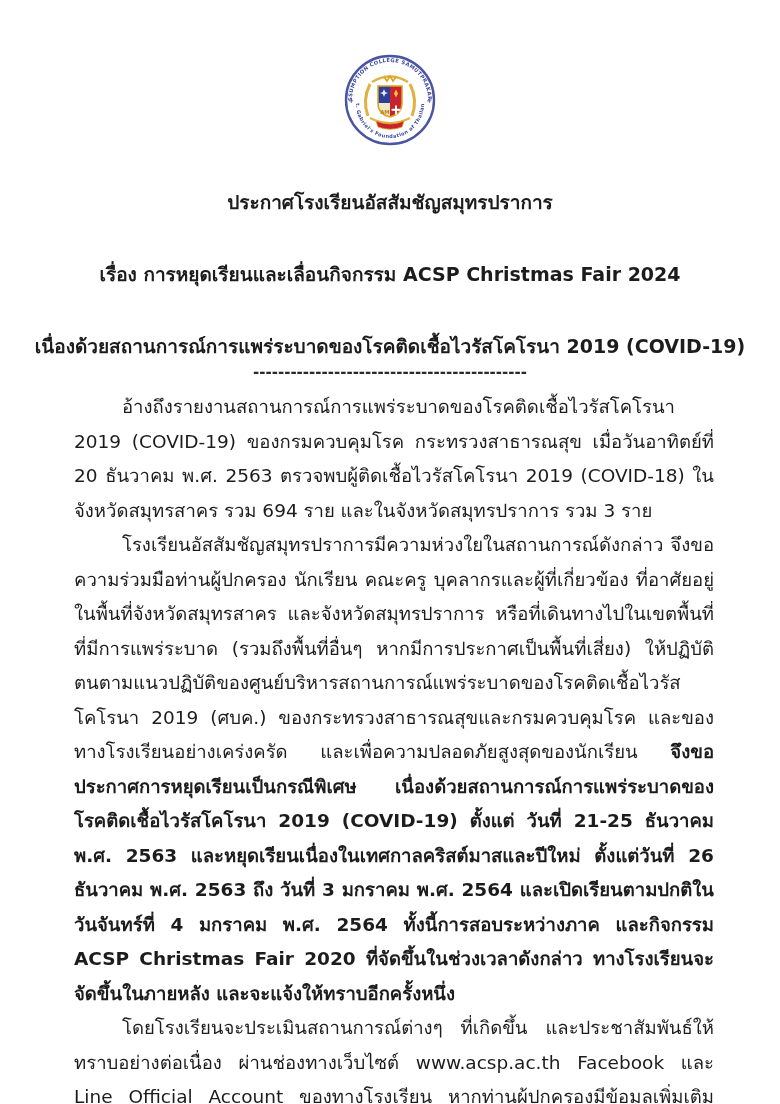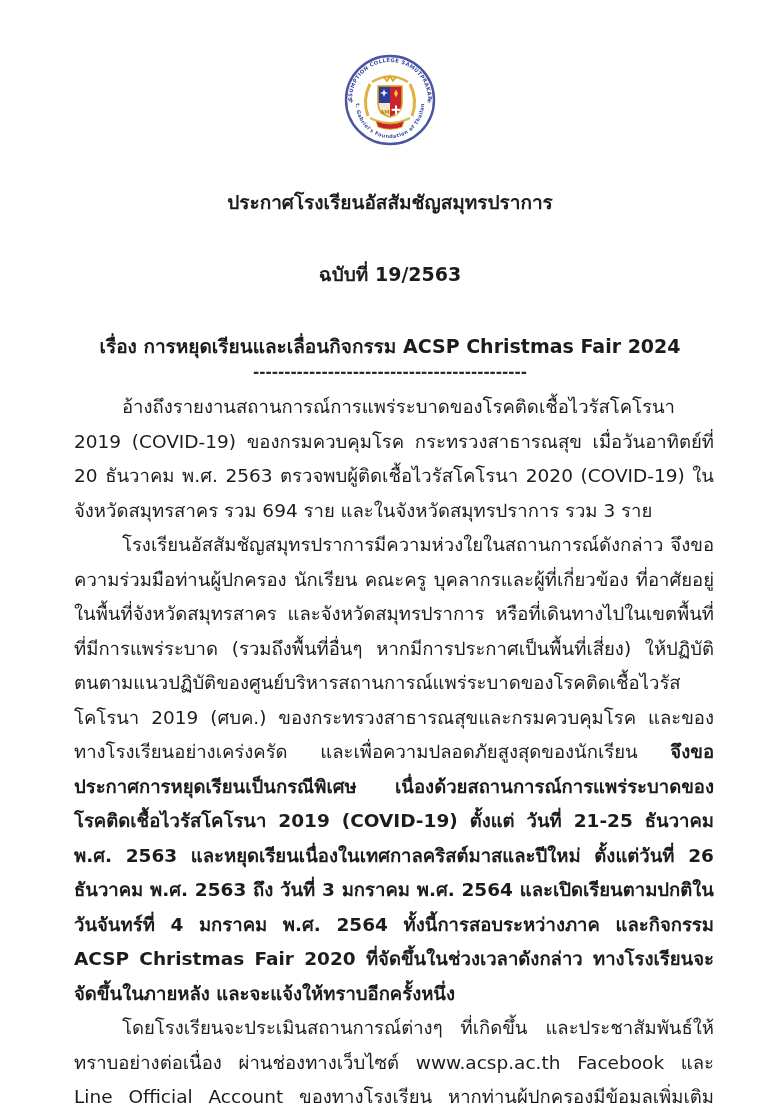--- a/index.html
+++ b/index.html
@@ -68,28 +68,28 @@
         <rect x="51" y="51.5" width="2" height="9" fill="#ffffff"></rect>
         <rect x="47.6" y="54.8" width="8.8" height="2" fill="#ffffff"></rect>
         <text x="36.2" y="59.5" font-size="5.4" font-weight="bold" fill="#b8860b">AM</text>
       </g>
       <path d="M32,67 q14,6 28,0 l-2,6 q-12,4.5 -24,0 z" fill="#c8232c" stroke="#d9a520" stroke-width="0.8"></path>
     </svg>
   </div>
 
   <div class="title-block">
     <div class="title-line">ประกาศโรงเรียนอัสสัมชัญสมุทรปราการ</div>
-    <div class="title-line">ฉบับที่ 19/2563</div>
     <div class="title-line">เรื่อง การหยุดเรียนและเลื่อนกิจกรรม ACSP Christmas Fair 2024</div>
+    <div class="title-line">เนื่องด้วยสถานการณ์การแพร่ระบาดของโรคติดเชื้อไวรัสโคโรนา 2019 (COVID-19)</div>
   </div>
 
   <div class="separator-row">
     <span class="separator-text">--------------------------------------------</span>
   </div>
 
   <div class="body-text">
-    <p>อ้างถึงรายงานสถานการณ์การแพร่ระบาดของโรคติดเชื้อไวรัสโคโรนา 2019 (COVID-19) ของกรมควบคุมโรค กระทรวงสาธารณสุข เมื่อวันอาทิตย์ที่ 20 ธันวาคม พ.ศ. 2563 ตรวจพบผู้ติดเชื้อไวรัสโคโรนา 2020 (COVID-19) ในจังหวัดสมุทรสาคร รวม 694 ราย และในจังหวัดสมุทรปราการ รวม 3 ราย</p>
+    <p>อ้างถึงรายงานสถานการณ์การแพร่ระบาดของโรคติดเชื้อไวรัสโคโรนา 2019 (COVID-19) ของกรมควบคุมโรค กระทรวงสาธารณสุข เมื่อวันอาทิตย์ที่ 20 ธันวาคม พ.ศ. 2563 ตรวจพบผู้ติดเชื้อไวรัสโคโรนา 2019 (COVID-18) ในจังหวัดสมุทรสาคร รวม 694 ราย และในจังหวัดสมุทรปราการ รวม 3 ราย</p>
     <p><span>โรงเรียนอัสสัมชัญสมุทรปราการมีความห่วงใยในสถานการณ์ดังกล่าว จึงขอความร่วมมือท่านผู้ปกครอง นักเรียน คณะครู บุคลากรและผู้ที่เกี่ยวข้อง ที่อาศัยอยู่ในพื้นที่จังหวัดสมุทรสาคร และจังหวัดสมุทรปราการ หรือที่เดินทางไปในเขตพื้นที่ที่มีการแพร่ระบาด (รวมถึงพื้นที่อื่นๆ หากมีการประกาศเป็นพื้นที่เสี่ยง) ให้ปฏิบัติตนตามแนวปฏิบัติของศูนย์บริหารสถานการณ์แพร่ระบาดของโรคติดเชื้อไวรัสโคโรนา 2019 (ศบค.) ของกระทรวงสาธารณสุขและกรมควบคุมโรค และของทางโรงเรียนอย่างเคร่งครัด และเพื่อความปลอดภัยสูงสุดของนักเรียน </span><span class="emphasis">จึงขอประกาศการหยุดเรียนเป็นกรณีพิเศษ เนื่องด้วยสถานการณ์การแพร่ระบาดของโรคติดเชื้อไวรัสโคโรนา 2019 (COVID-19) ตั้งแต่ วันที่ 21-25 ธันวาคม พ.ศ. 2563 และหยุดเรียนเนื่องในเทศกาลคริสต์มาสและปีใหม่ ตั้งแต่วันที่ 26 ธันวาคม พ.ศ. 2563 ถึง วันที่ 3 มกราคม พ.ศ. 2564 และเปิดเรียนตามปกติในวันจันทร์ที่ 4 มกราคม พ.ศ. 2564 ทั้งนี้การสอบระหว่างภาค และกิจกรรม ACSP Christmas Fair 2020 ที่จัดขึ้นในช่วงเวลาดังกล่าว ทางโรงเรียนจะจัดขึ้นในภายหลัง และจะแจ้งให้ทราบอีกครั้งหนึ่ง</span></p>
     <p>โดยโรงเรียนจะประเมินสถานการณ์ต่างๆ ที่เกิดขึ้น และประชาสัมพันธ์ให้ทราบอย่างต่อเนื่อง ผ่านช่องทางเว็บไซต์ www.acsp.ac.th Facebook และ Line Official Account ของทางโรงเรียน หากท่านผู้ปกครองมีข้อมูลเพิ่มเติม ติดต่อสอบถามได้ที่คุณครูประจำชั้น หรือ งานประชาสัมพันธ์ โทร. 0 2384 7491-6 กด 0 หรือ 100</p>
 
   </div>
 
 </div>
 
 </body></html>

